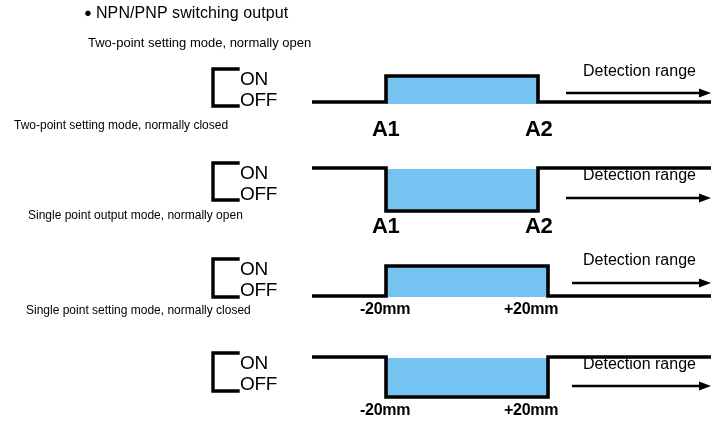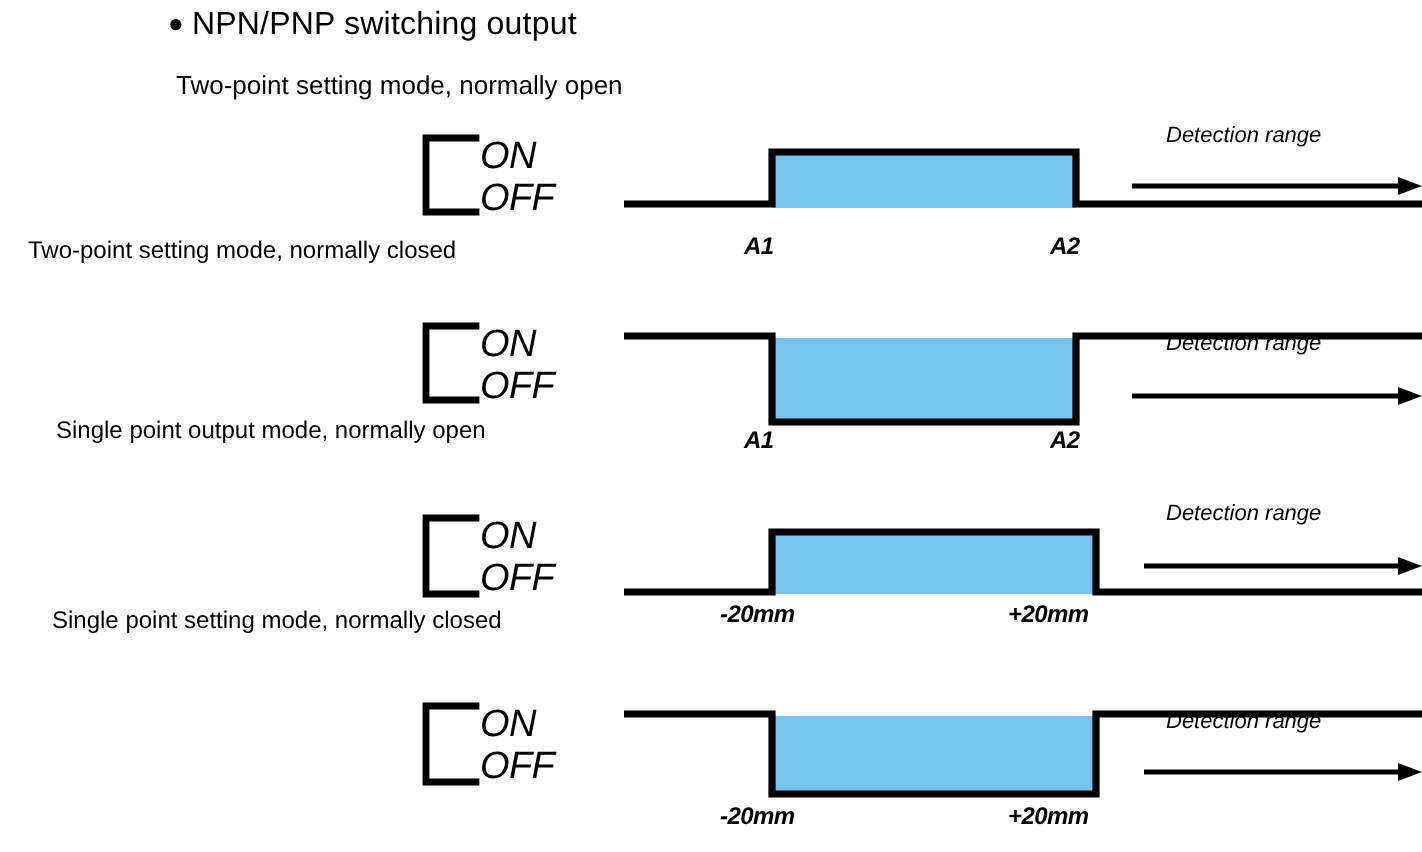--- a/index.html
+++ b/index.html
@@ -46,21 +46,20 @@
     text-align: right;
   }
   .caption-sm { font-size: 13px; }
   .caption-lg { font-size: 12px; }
 
   
   .row {
     position: absolute;
     left: 0;
     width: 711px;
-    font-style: italic;
   }
 
   .wave-svg {
     position: absolute;
     left: 0;
     top: 0;
     overflow: visible;
   }
 
   
@@ -68,35 +67,35 @@
     position: absolute;
     font-size: 19px;
     line-height: 21px;
     letter-spacing: -0.3px;
     white-space: nowrap;
   }
 
   
   .marker {
     position: absolute;
-    font-size: 12px;
+    font-size: 22px;
     font-weight: bold;
     white-space: nowrap;
     letter-spacing: -0.3px;
   }
   .marker-mm {
-    font-size: 12px;
+    font-size: 16px;
     font-weight: bold;
     text-align: right;
   }
 
   
   .detrange {
     position: absolute;
-    font-size: 11px;
+    font-size: 16px;
     white-space: nowrap;
   }
 </style>
 </head>
 <body>
 
 <div class="canvas">
 
   <div class="header">
     <span class="bullet">●</span><span>NPN/PNP switching output</span>

